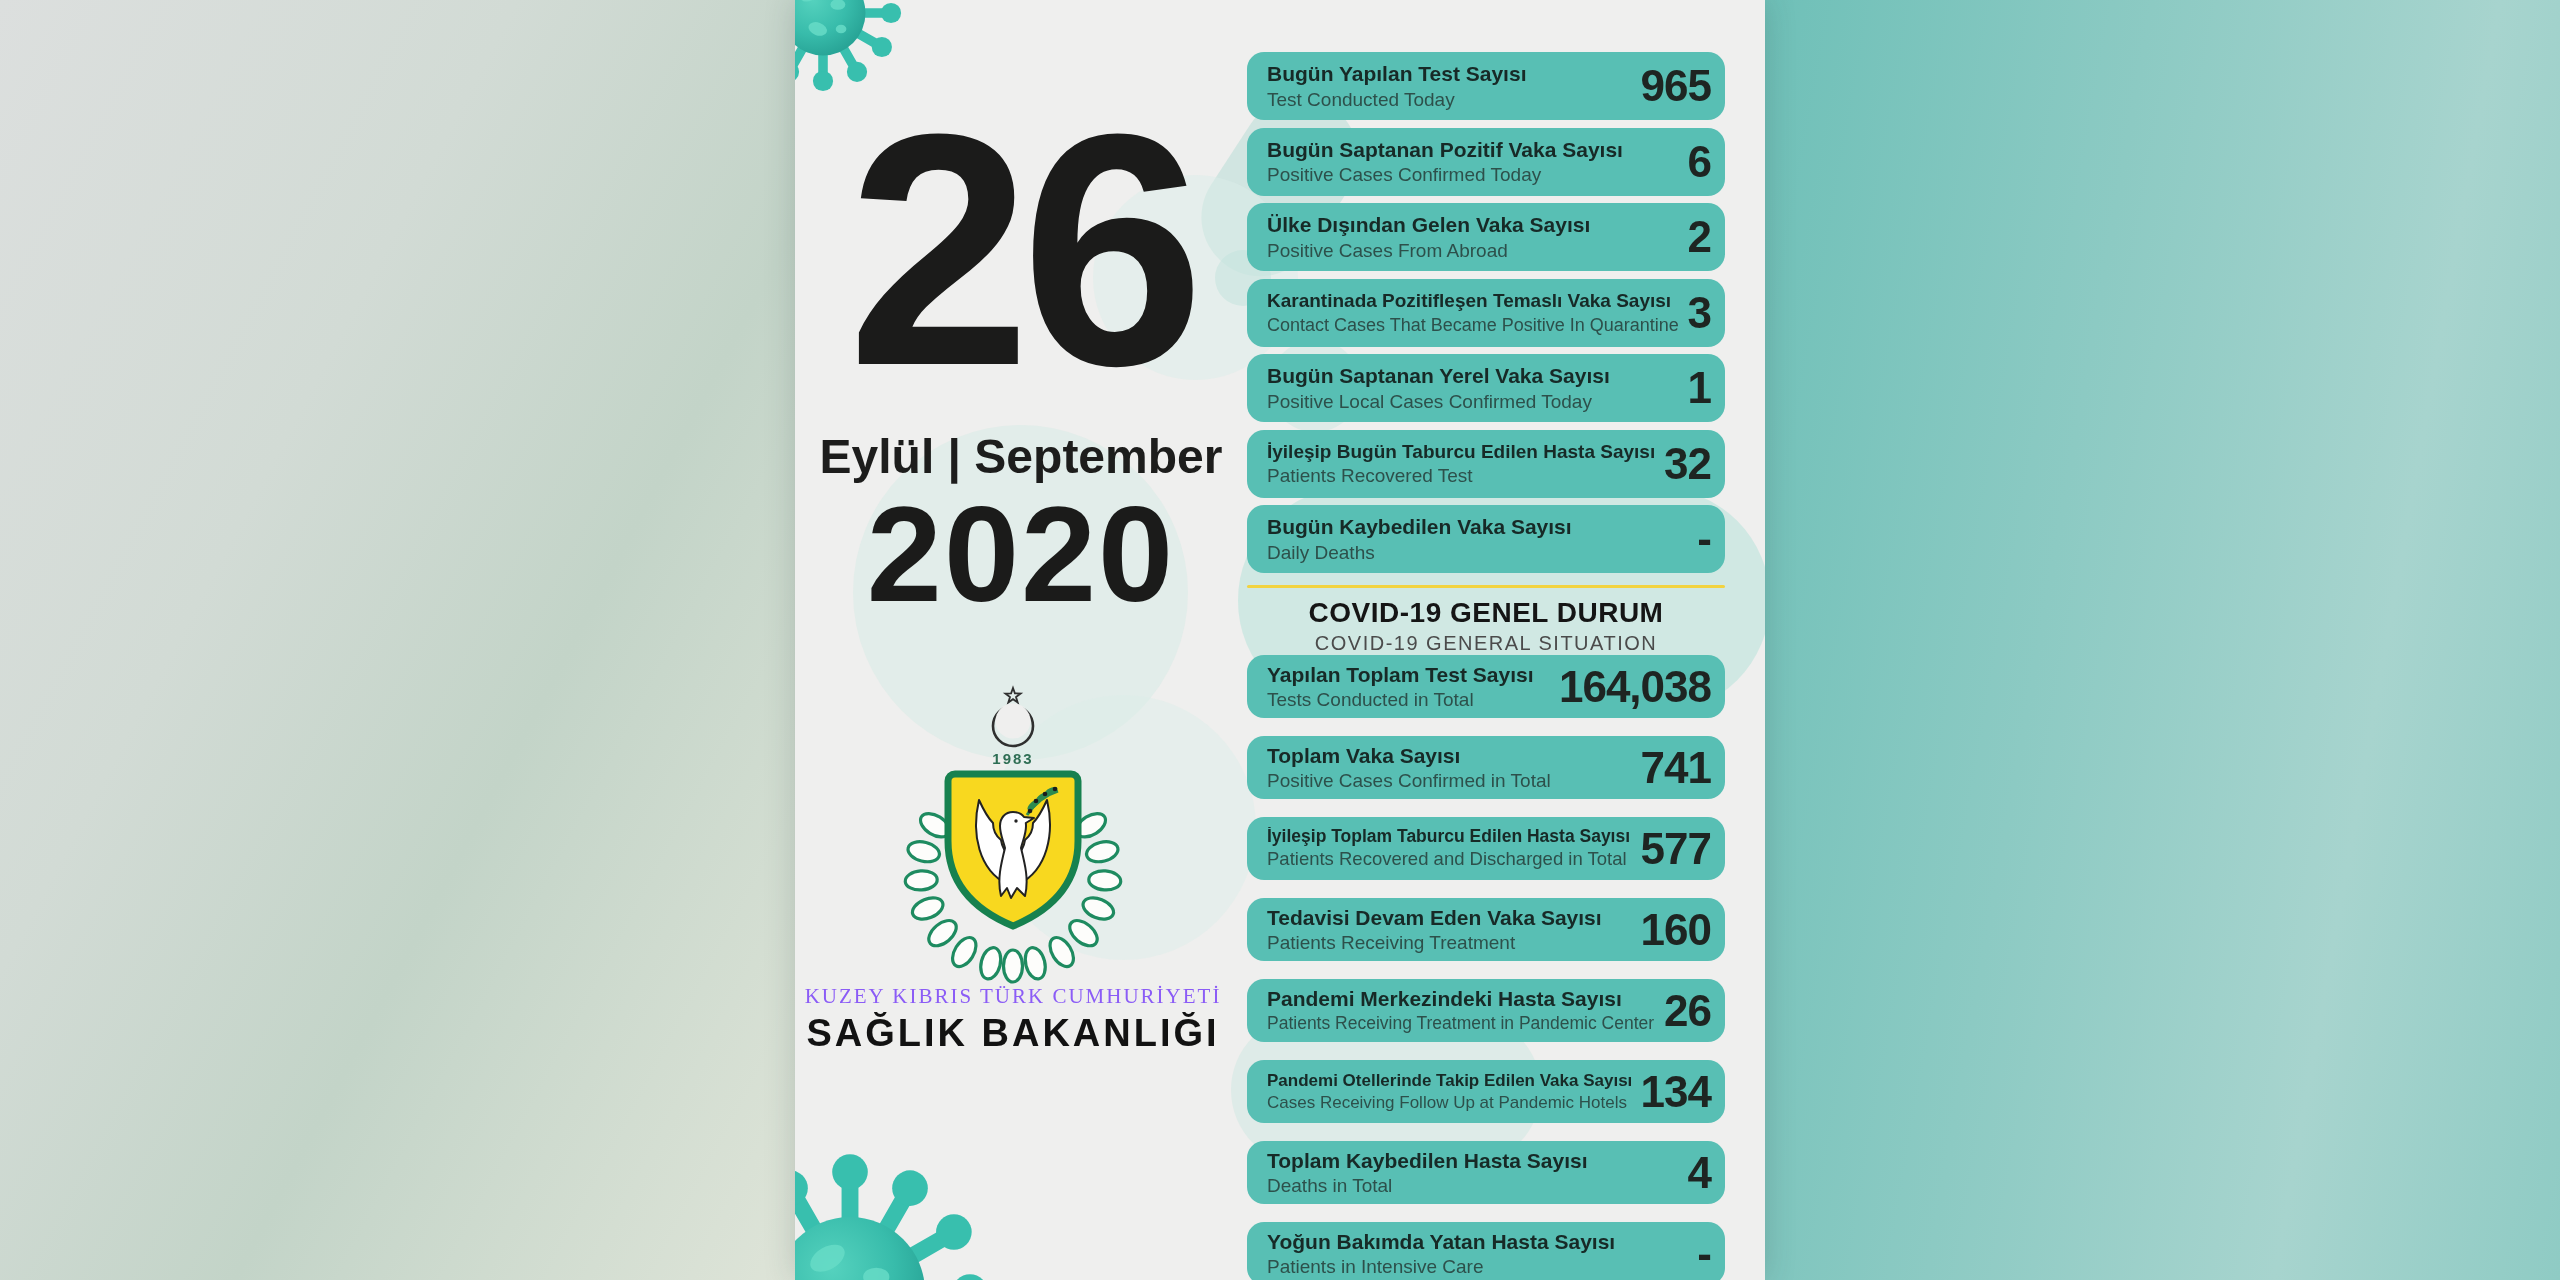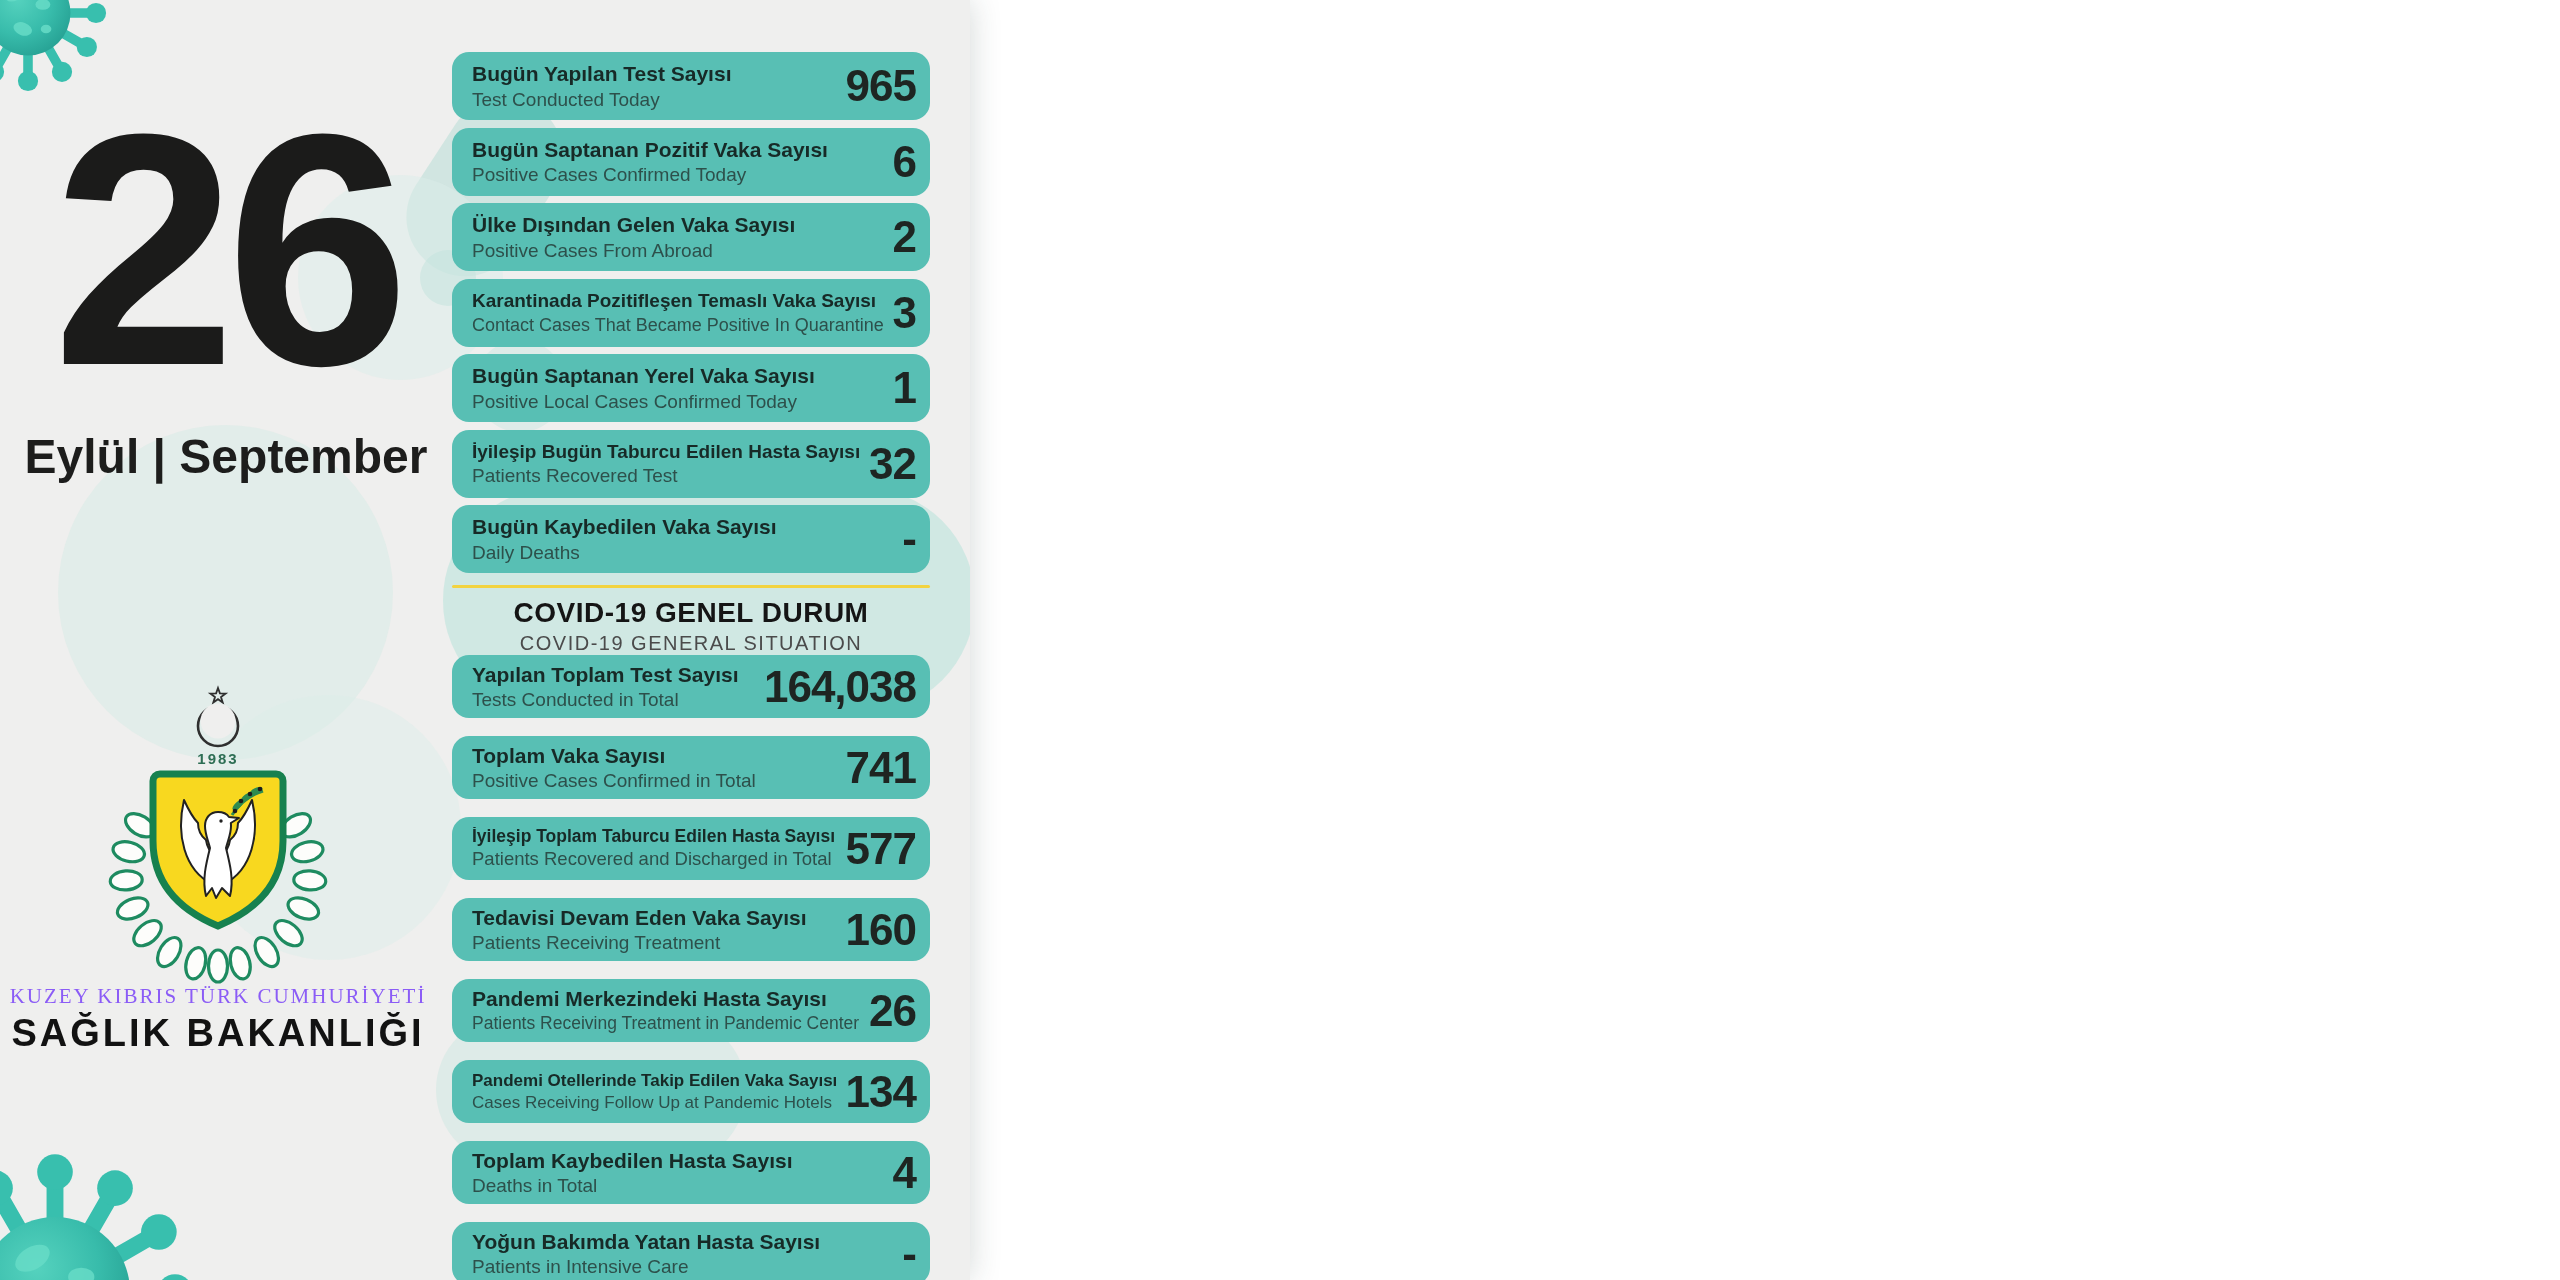--- a/index.html
+++ b/index.html
@@ -1,21 +1,21 @@
 <!DOCTYPE html>
 <html><head>
 <meta charset="utf-8">
 <style>
   html,body{margin:0;padding:0;}
   body{
     width:2560px;height:1280px;overflow:hidden;
     font-family:"Liberation Sans",sans-serif;
     -webkit-font-smoothing:antialiased;
   }
-  .stage{position:relative;width:2560px;height:1280px;display:flex;flex-direction:column;}
+  .stage{position:relative;width:2560px;height:1280px;display:flex;}
   .bg-left{
     width:795px;height:100%;
     background:linear-gradient(118deg,#dcdfde 0%,#d2dbd5 35%,#c3d4c8 62%,#dee4d8 100%);
   }
   .bg-right{
     flex:1;height:100%;
     background:linear-gradient(100deg,#6fc0b8 0%,#8ccac3 38%,#a7d4ce 72%,#8fcbc4 100%);
   }
   .poster{
     position:relative;width:970px;height:1280px;flex:0 0 auto;
@@ -146,20 +146,21 @@
     <svg class="virus virus-tl" viewBox="-80 -80 160 160" width="170" height="170">
       <use href="#virus-shape"></use>
     </svg>
     <svg class="virus virus-bl" viewBox="-80 -80 160 160" width="300" height="300">
       <use href="#virus-shape"></use>
     </svg>
 
     <div class="date-block">
       <div class="date-day">26</div>
       <div class="date-month">Eylül | September</div>
+      <div class="date-year">2020</div>
     </div>
 
     <div class="emblem">
       <svg viewBox="0 0 260 305" width="260" height="305">
 
         <polygon points="130,4 131.9,9.4 137.6,9.5 133,13 134.7,18.5 130,15.2 125.3,18.5 127,13 122.4,9.5 128.1,9.4" fill="none" stroke="#2f2f2f" stroke-width="1.8"></polygon>
 
         <circle cx="130" cy="42" r="20" fill="none" stroke="#2f2f2f" stroke-width="2.6"></circle>
         <circle cx="130" cy="37" r="17.5" fill="#efefee"></circle>
         <text x="130" y="80" text-anchor="middle" font-family="Liberation Sans, sans-serif" font-size="15" font-weight="700" letter-spacing="2" fill="#2e6e54">1983</text>

